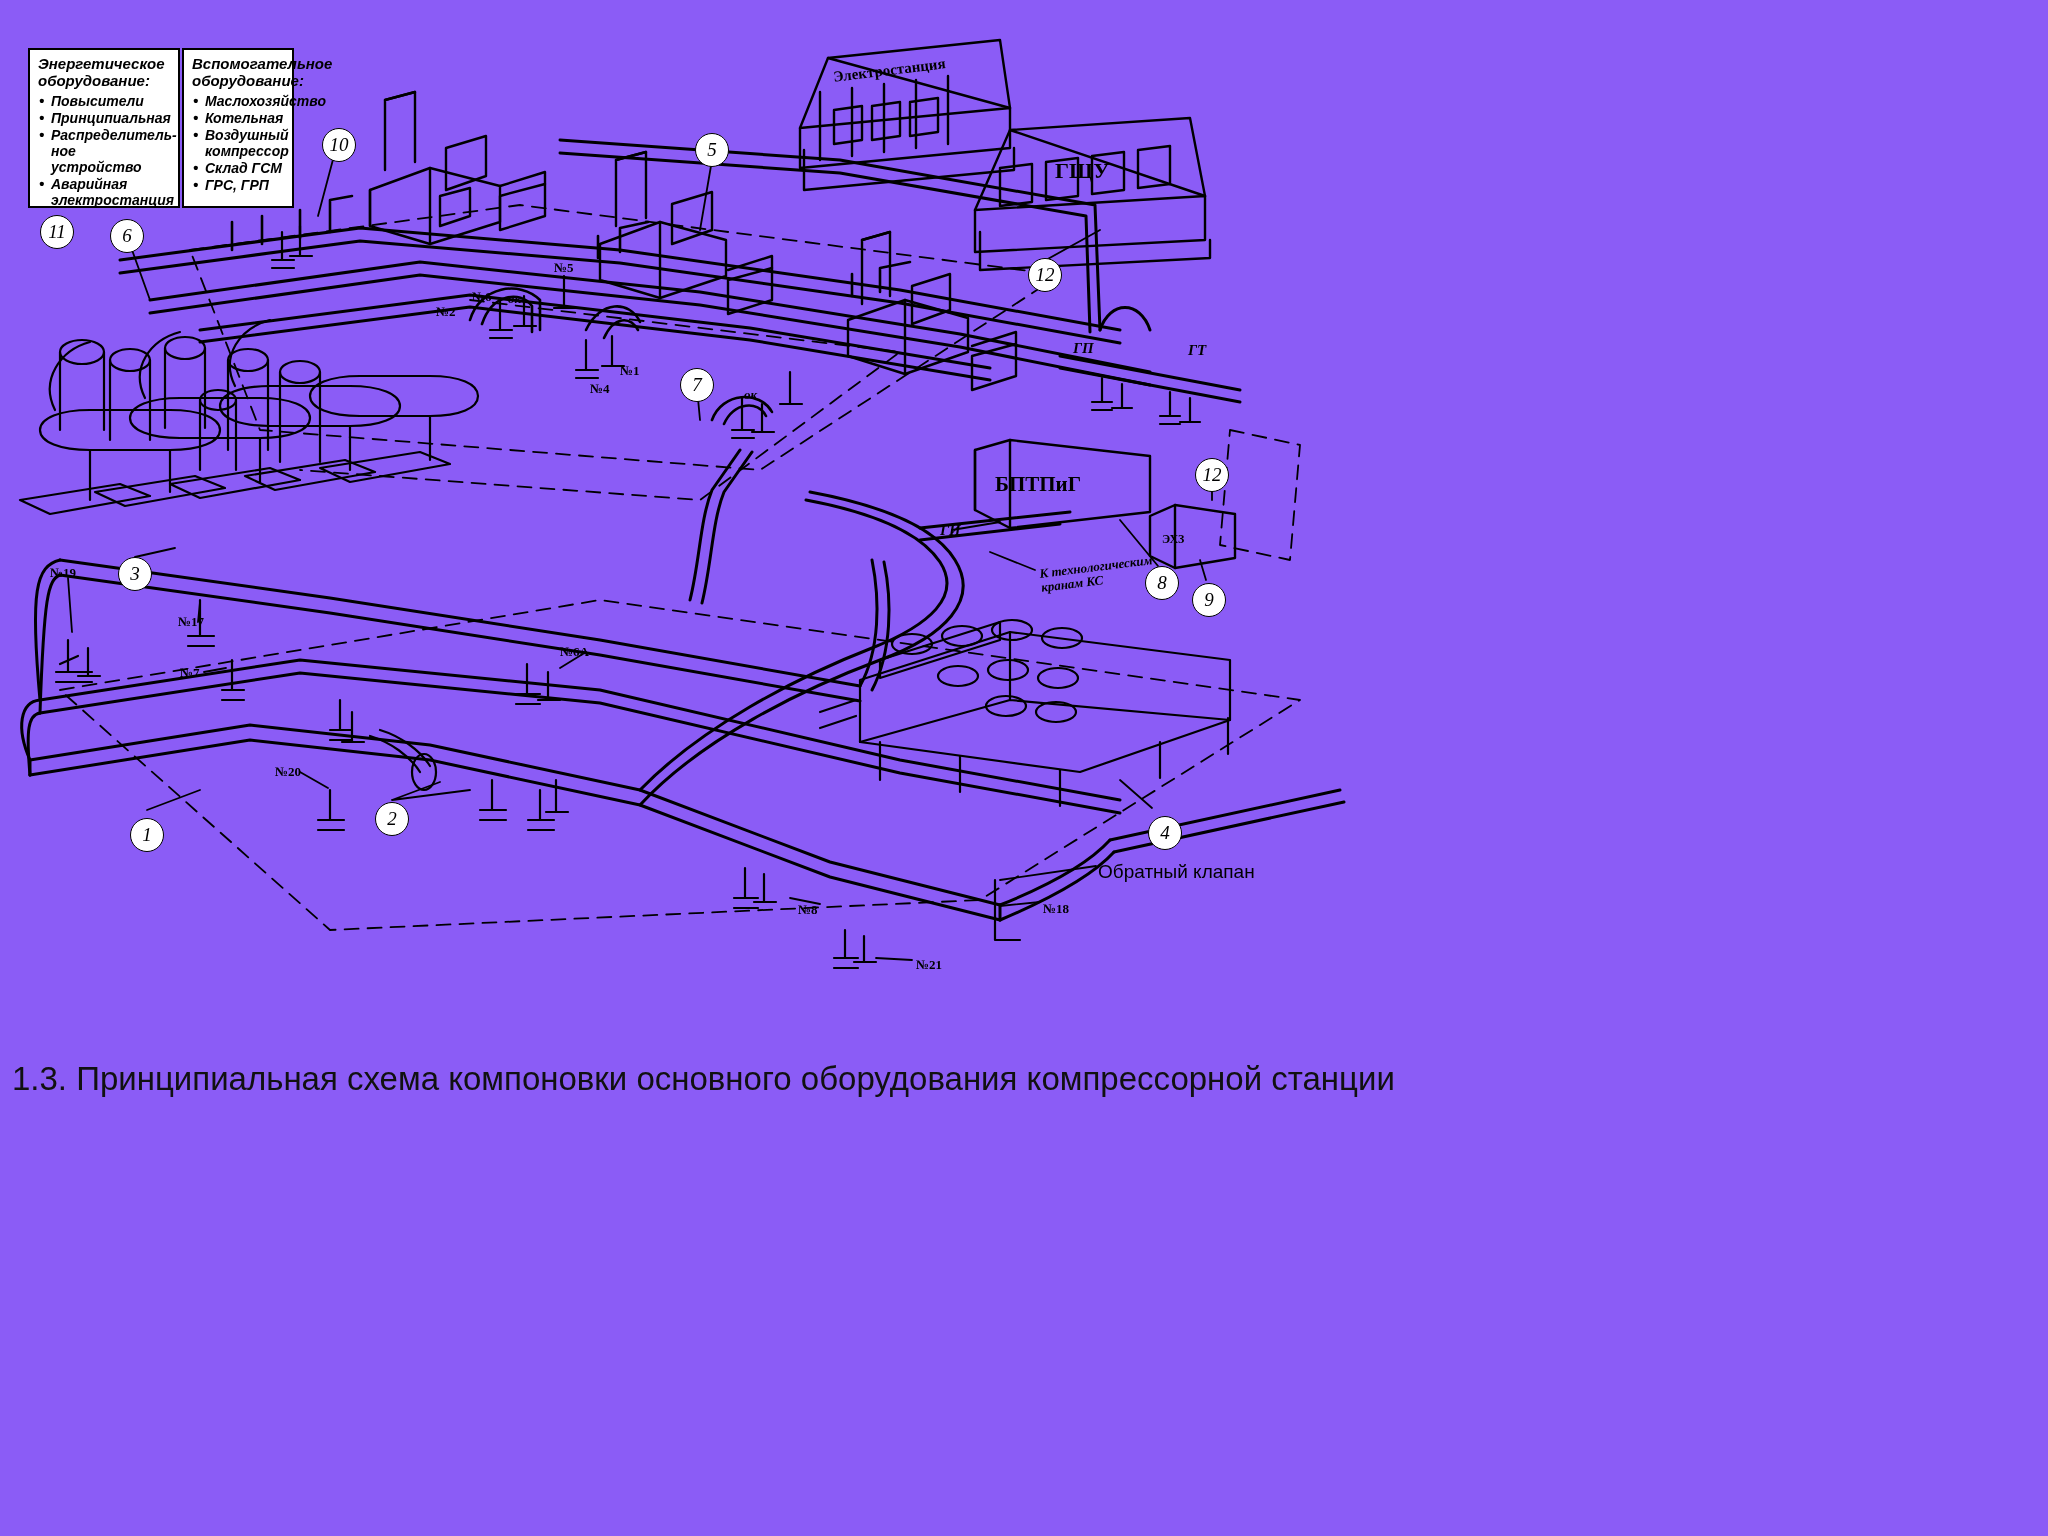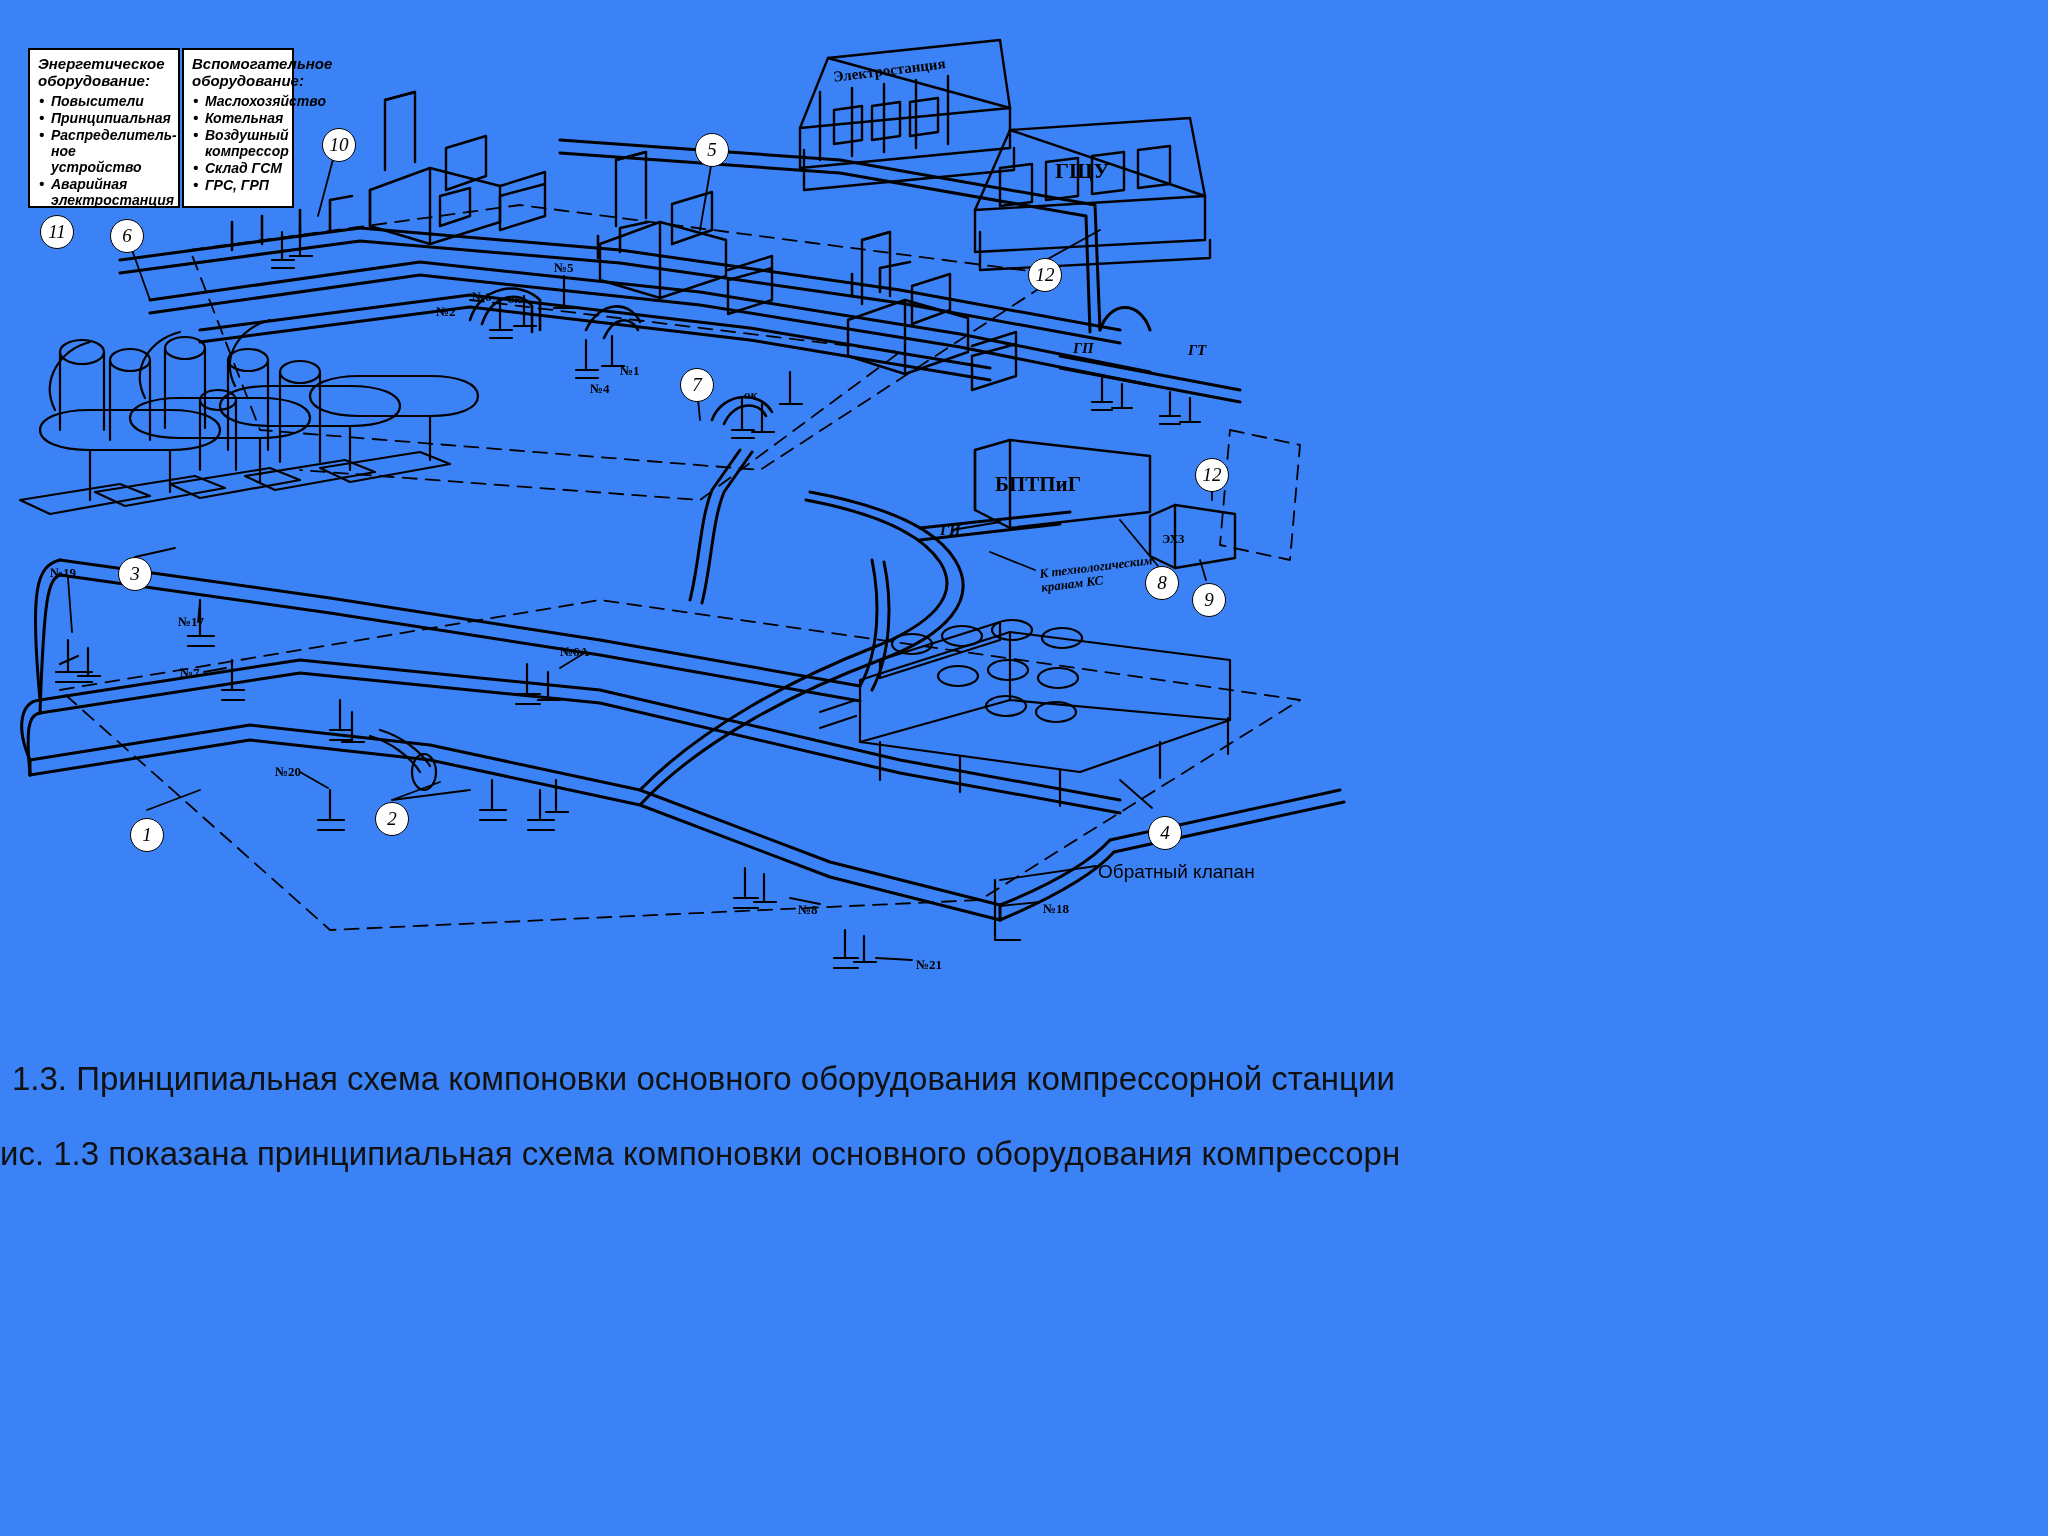--- a/index.html
+++ b/index.html
@@ -12,21 +12,21 @@
     height: 1536px;
     position: relative;
     font-family: "Liberation Sans", sans-serif;
     overflow: hidden;
   }
   #page {
     position: absolute;
     left: 0; top: 0;
     width: 2048px;
     height: 1536px;
-    background: #3b82f6;
+    background: #8b5cf6;
   }
   #figure {
     position: absolute;
     left: 0; top: 0;
     width: 2048px;
     height: 1040px;
   }
   svg.diagram {
     position: absolute;
     left: 0; top: 0;
@@ -503,16 +503,15 @@
     <div class="lbl mid italic" style="left:1188px; top:342px;">ГТ</div>
     <div class="lbl mid italic" style="left:940px; top:522px;">ГИ</div>
     <div class="lbl small italic" style="left:1040px; top:560px; transform:rotate(-7deg);">К технологическим
 кранам КС</div>
     <div class="lbl" style="left:1098px; top:862px; font-size:19px; font-weight:normal; font-family:'Liberation Sans',sans-serif;">Обратный клапан</div>
 
   </div>
 
   <div id="caption-block">
     <div class="caption">1.3. Принципиальная схема компоновки основного оборудования компрессорной станции</div>
-    <div class="body-text">ис. 1.3 показана принципиальная схема компоновки основного оборудования компрессорн</div>
   </div>
 
 </div>
 
 </body></html>

